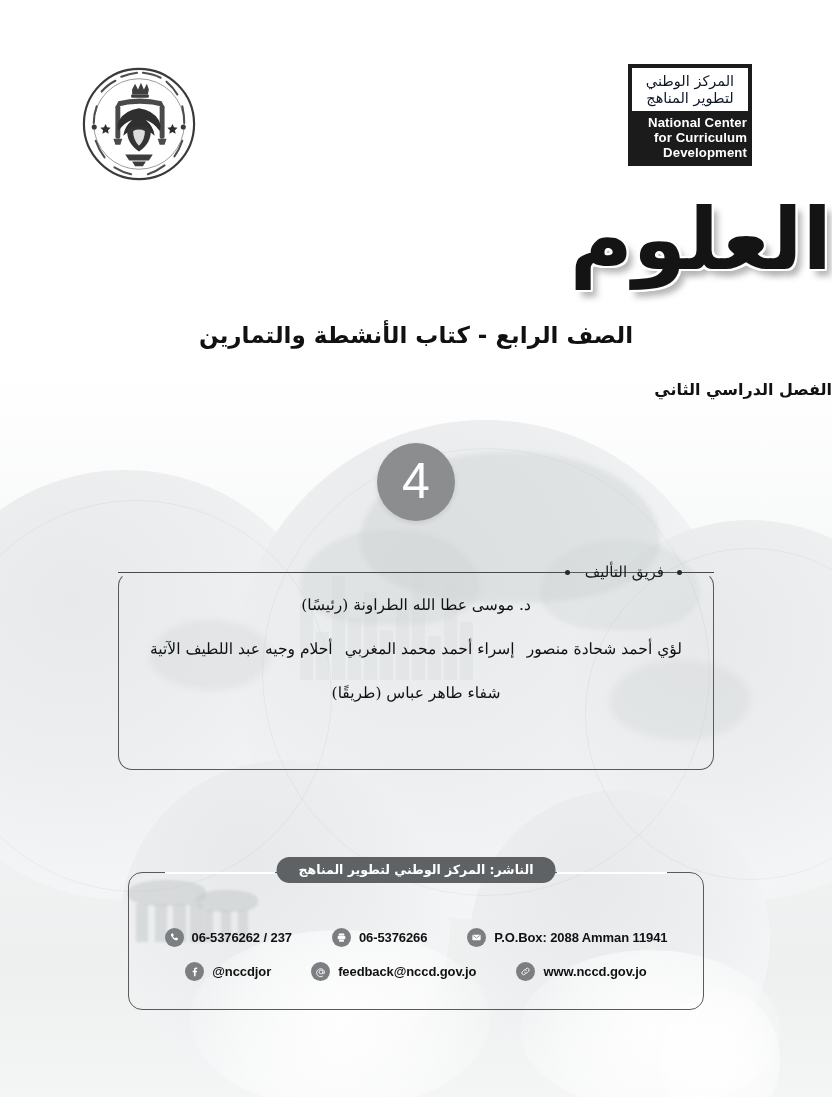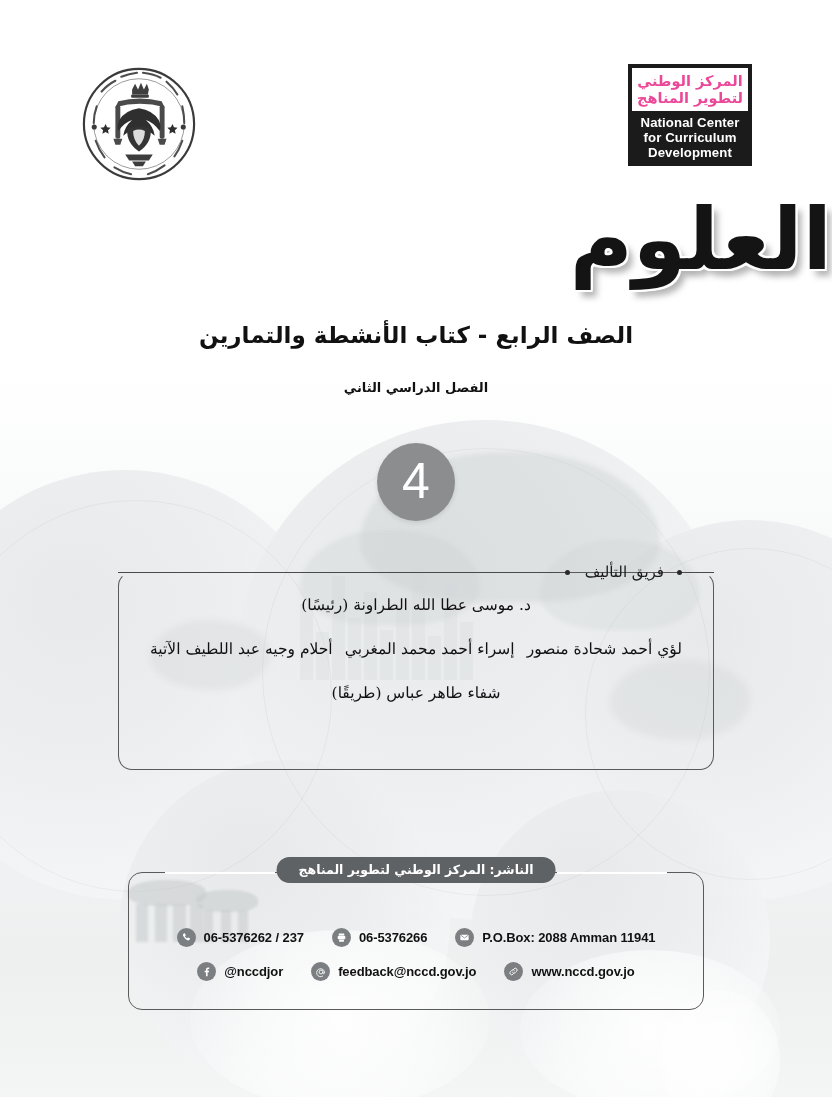--- a/index.html
+++ b/index.html
@@ -101,28 +101,28 @@
     background: #ffffff;
     margin: 4px 4px 0 4px;
     padding: 5px 4px 4px 4px;
     text-align: center;
     direction: rtl;
   }
   .nccd-ar div {
     font-family: "DejaVu Sans", sans-serif;
     font-size: 14.5px;
     line-height: 1.18;
-    color: #ec4899;
-    font-weight: 700;
+    color: #0f172a;
+    font-weight: 400;
     letter-spacing: -0.2px;
   }
   .nccd-en {
     padding: 4px 5px 6px 5px;
     direction: ltr;
-    text-align: center;
+    text-align: right;
   }
   .nccd-en div {
     font-family: "Liberation Sans", sans-serif;
     font-weight: bold;
     font-size: 13.2px;
     line-height: 1.14;
     color: #ffffff;
     letter-spacing: .1px;
   }
 
@@ -150,24 +150,24 @@
     font-family: "DejaVu Sans", sans-serif;
     font-weight: bold;
     font-size: 23px;
     color: #111111;
     letter-spacing: .2px;
   }
   .subtitle-2 {
     position: absolute;
     left: 0; right: 0;
     top: 380px;
-    text-align: center;
+    text-align: right;
     font-family: "DejaVu Sans", sans-serif;
     font-weight: bold;
-    font-size: 13px;
+    font-size: 16px;
     color: #111111;
   }
 
   
   .grade-badge {
     position: absolute;
     left: 50%;
     transform: translateX(-50%);
     top: 443px;
     width: 78px;
@@ -337,21 +337,21 @@
     white-space: nowrap;
   }
 
   .contact-row {
     position: absolute;
     left: 0; right: 0;
     display: flex;
     justify-content: center;
     align-items: center;
     direction: ltr;
-    gap: 10px;
+    gap: 22px;
   }
   .contact-row.r1 { top: 56px; }
   .contact-row.r2 { top: 90px; }
 
   .contact-item {
     display: flex;
     align-items: center;
     gap: 8px;
     margin: 0 9px;
   }

